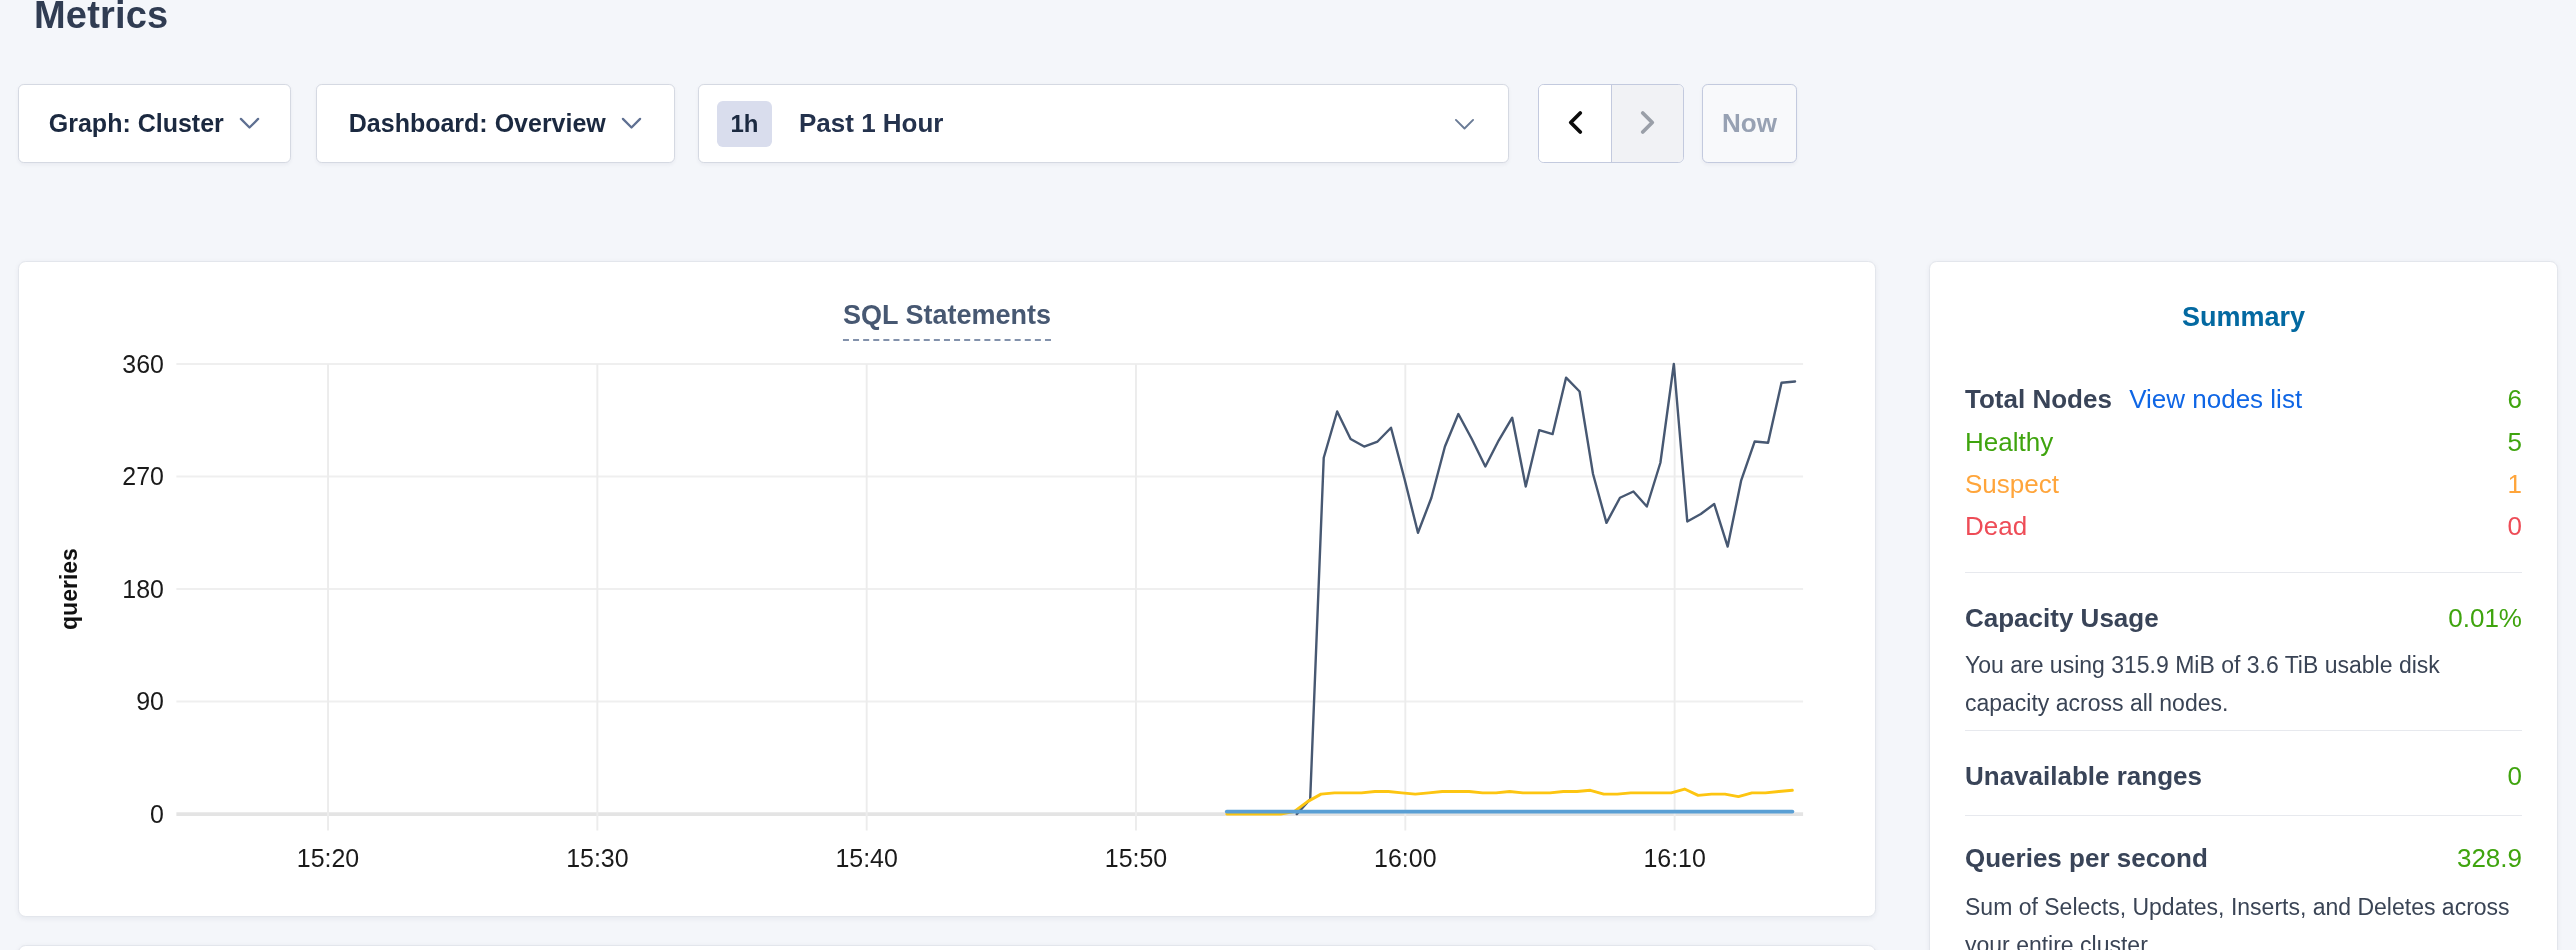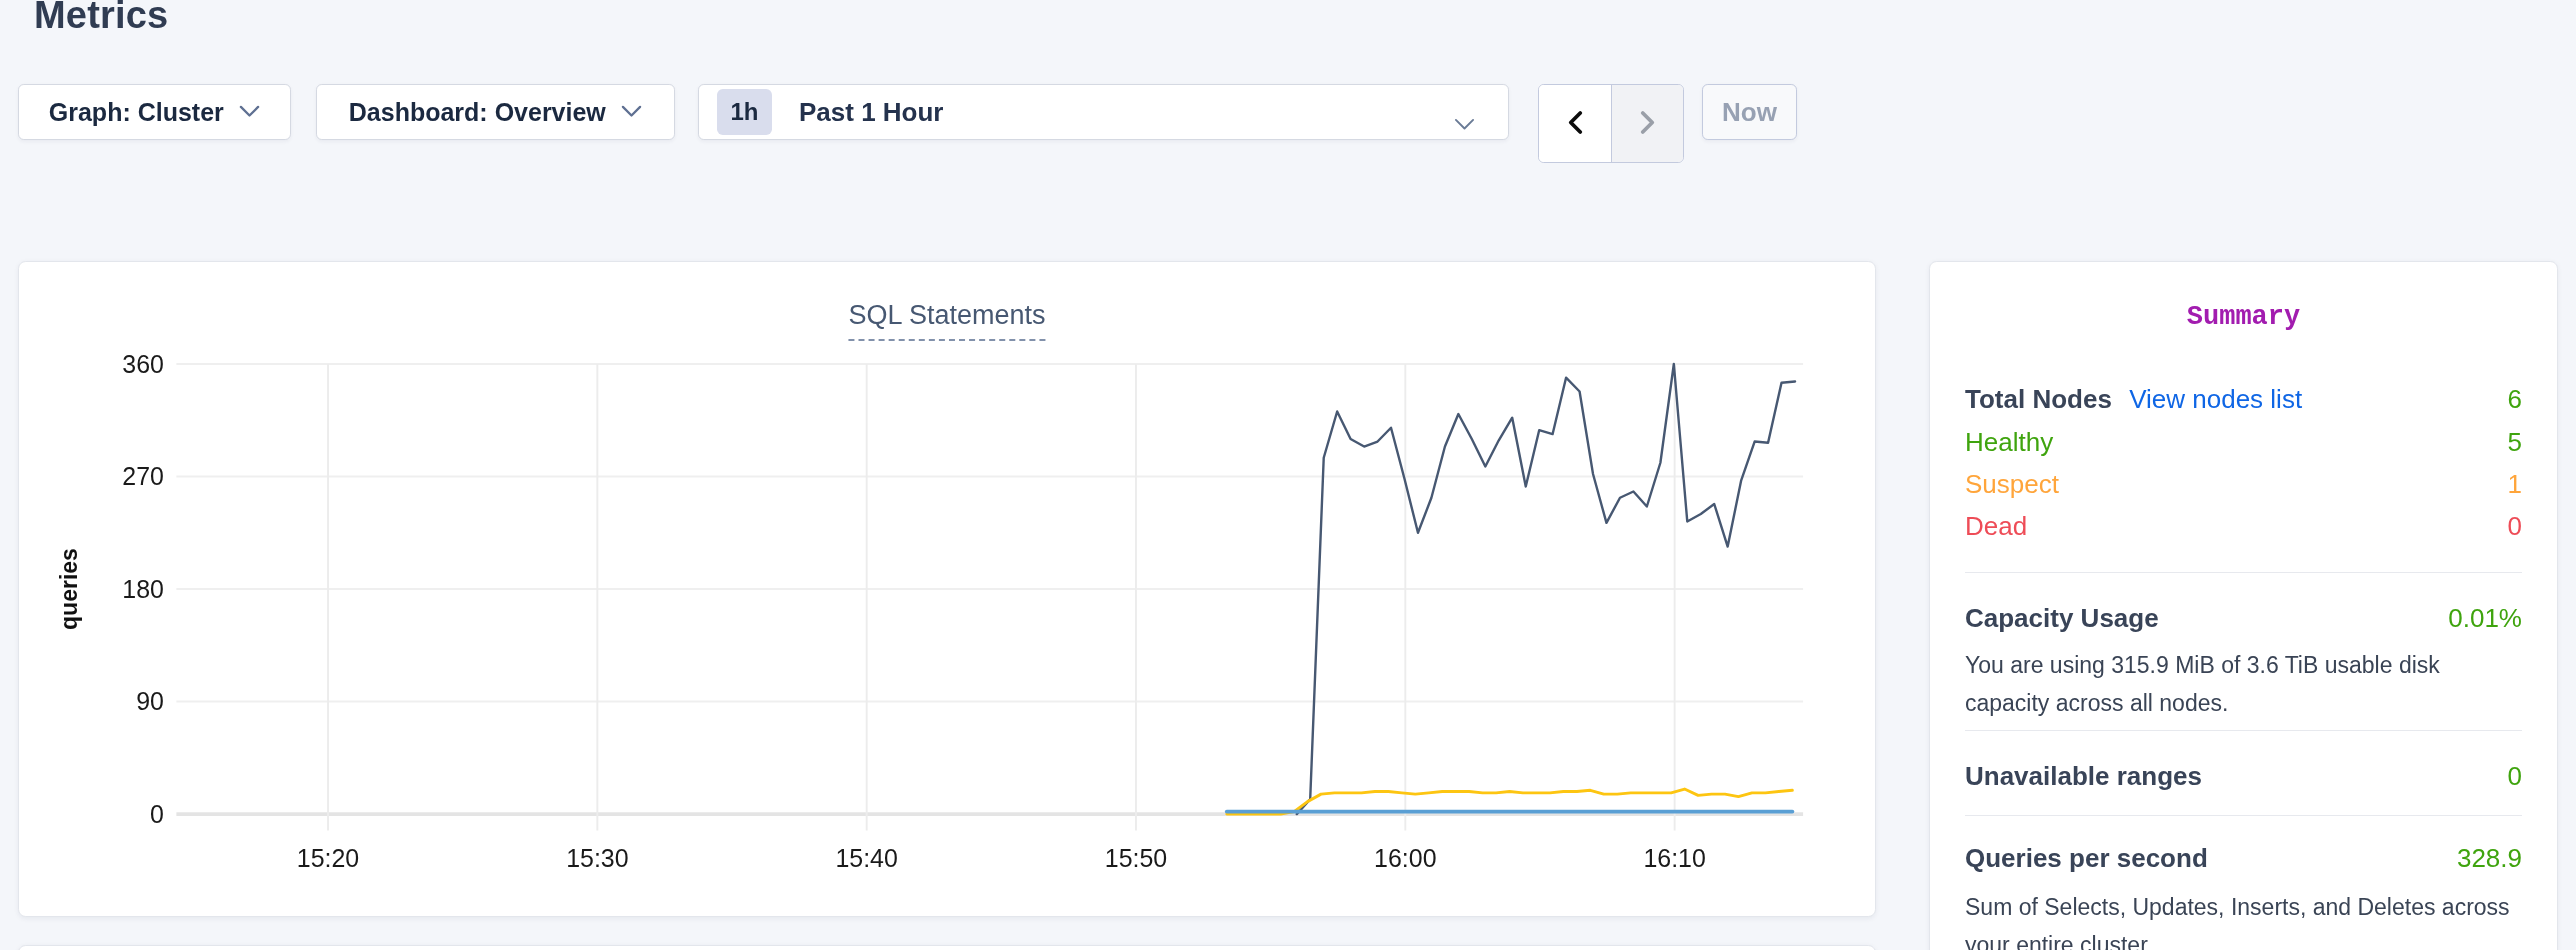--- a/index.html
+++ b/index.html
@@ -13,21 +13,21 @@
   .page { position:absolute; inset:0; }
 
   
   .page-title {
     position:absolute; left:34px; top:-5.8px;
     font-size:38px; font-weight:700; color:#303c52; letter-spacing:0.2px;
   }
 
   
   .btn {
-    position:absolute; top:84px; height:56px;
+    position:absolute; top:84px; height:79px;
     background:#fff; border:1px solid #d5d9e2; border-radius:5.8px;
     display:flex; align-items:center; justify-content:center;
     box-shadow:0 1.9px 3.8px rgba(30,40,70,.05);
     cursor:pointer;
   }
   .dropdown-label { font-size:25px; font-weight:700; color:#1b2940; }
   .chev-gap { margin-left:15.4px; display:inline-flex; }
 
   .dd-graph     { left:18px;  width:273px; }
   .dd-dashboard { left:316px; width:359px; }
@@ -64,30 +64,30 @@
     border:1px solid #e3e6ec; border-radius:7.7px;
     box-shadow:0 1.9px 4.8px rgba(20,30,60,.06);
   }
   .chart-card   { left:18px;   top:261px; width:1858px; height:656px; }
   .summary-card { left:1929px; top:261px; width:629px;  height:729px; }
   .next-card    { left:18px;   top:945px; width:1858px; height:58px; border-radius:7.7px 7.7px 0 0; }
 
   
   .chart-title {
     position:absolute; top:38px; left:50%; transform:translateX(-50%);
-    font-size:27px; font-weight:400; color:#475872;
+    font-size:27px; font-weight:700; color:#475872;
     padding-bottom:7.7px; border-bottom:2.9px dashed #8291ab;
     cursor:pointer; white-space:nowrap;
   }
   .chart-svg { position:absolute; left:0; top:0; }
 
   
   .summary-title {
     position:absolute; top:40px; left:0; right:0; text-align:center;
-    font-size:27px; font-weight:700; color:#a21caf;font-family:Liberation Mono, monospace;
+    font-size:27px; font-weight:700; color:#0369a1;
   }
   .s-row {
     position:absolute; left:35px; right:35px; height:35px;
     display:flex; font-size:26px;
   }
   .s-row .val { margin-left:auto; }
   .s-label-bold { font-weight:700; color:#394458; }
   .s-link { color:#0f66e5; margin-left:17.3px; cursor:pointer; }
   .green  { color:#3fa40e; }
   .orange { color:#ffa53b; }

